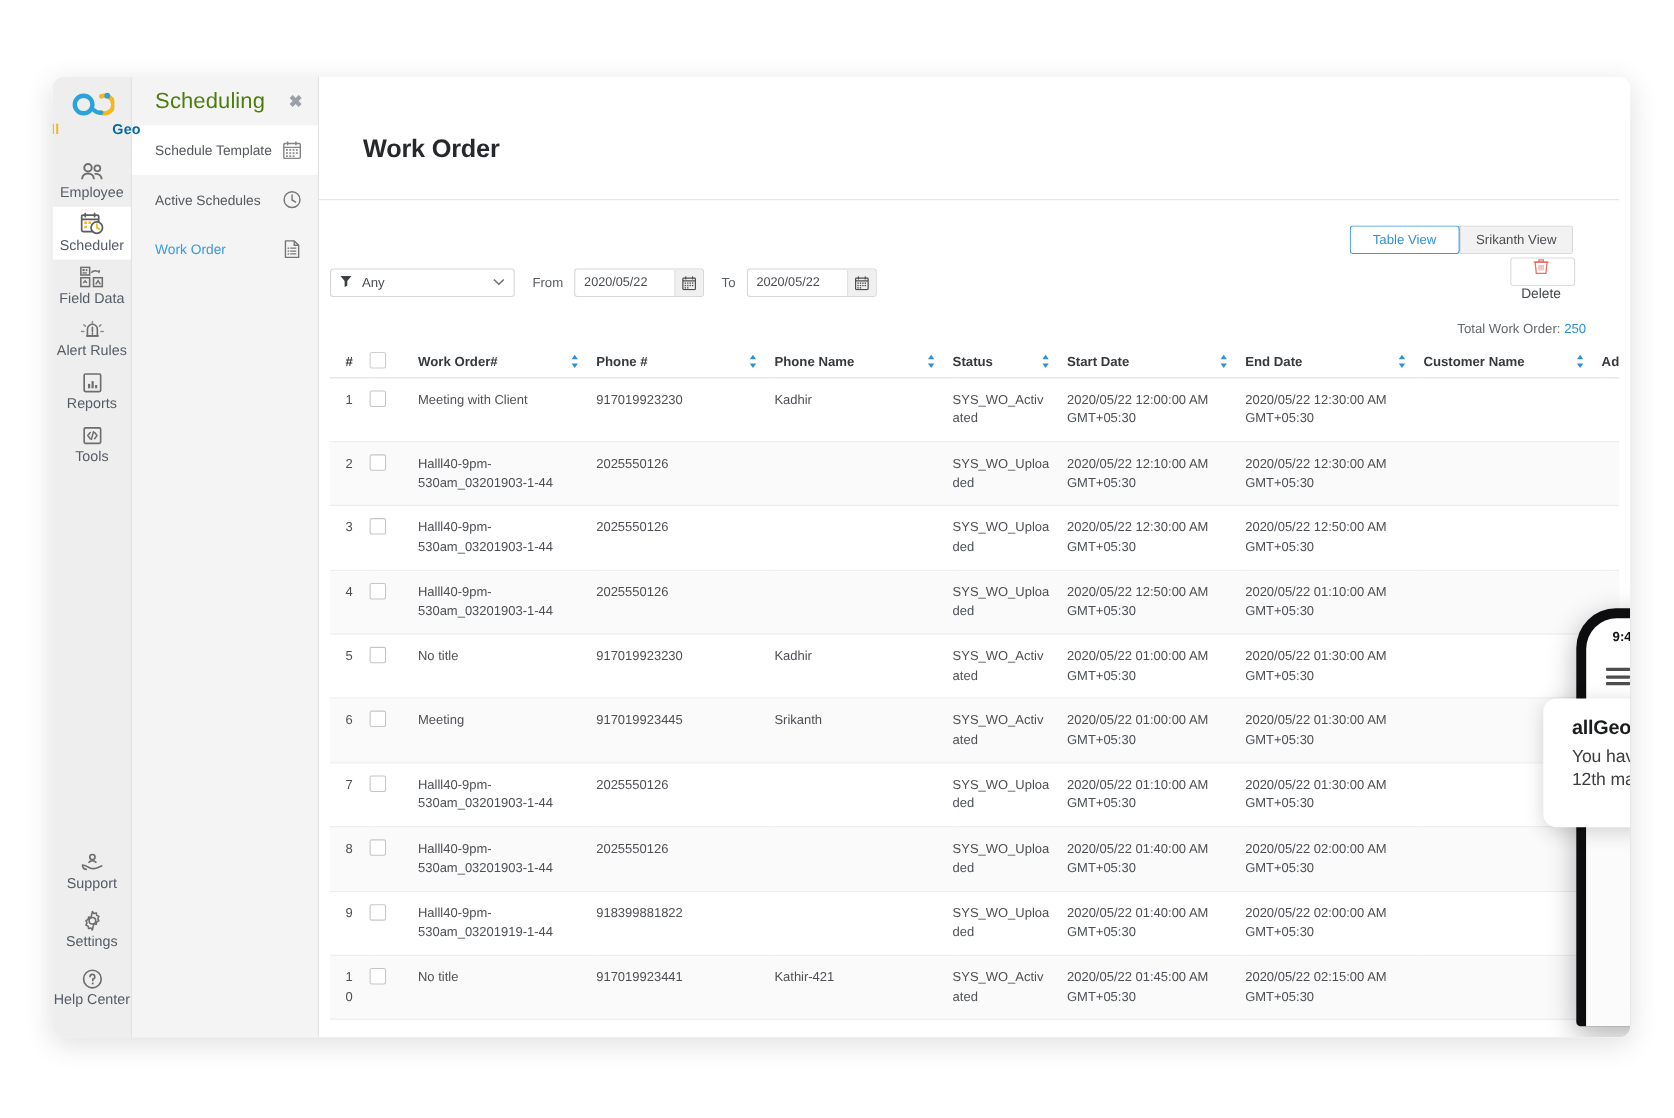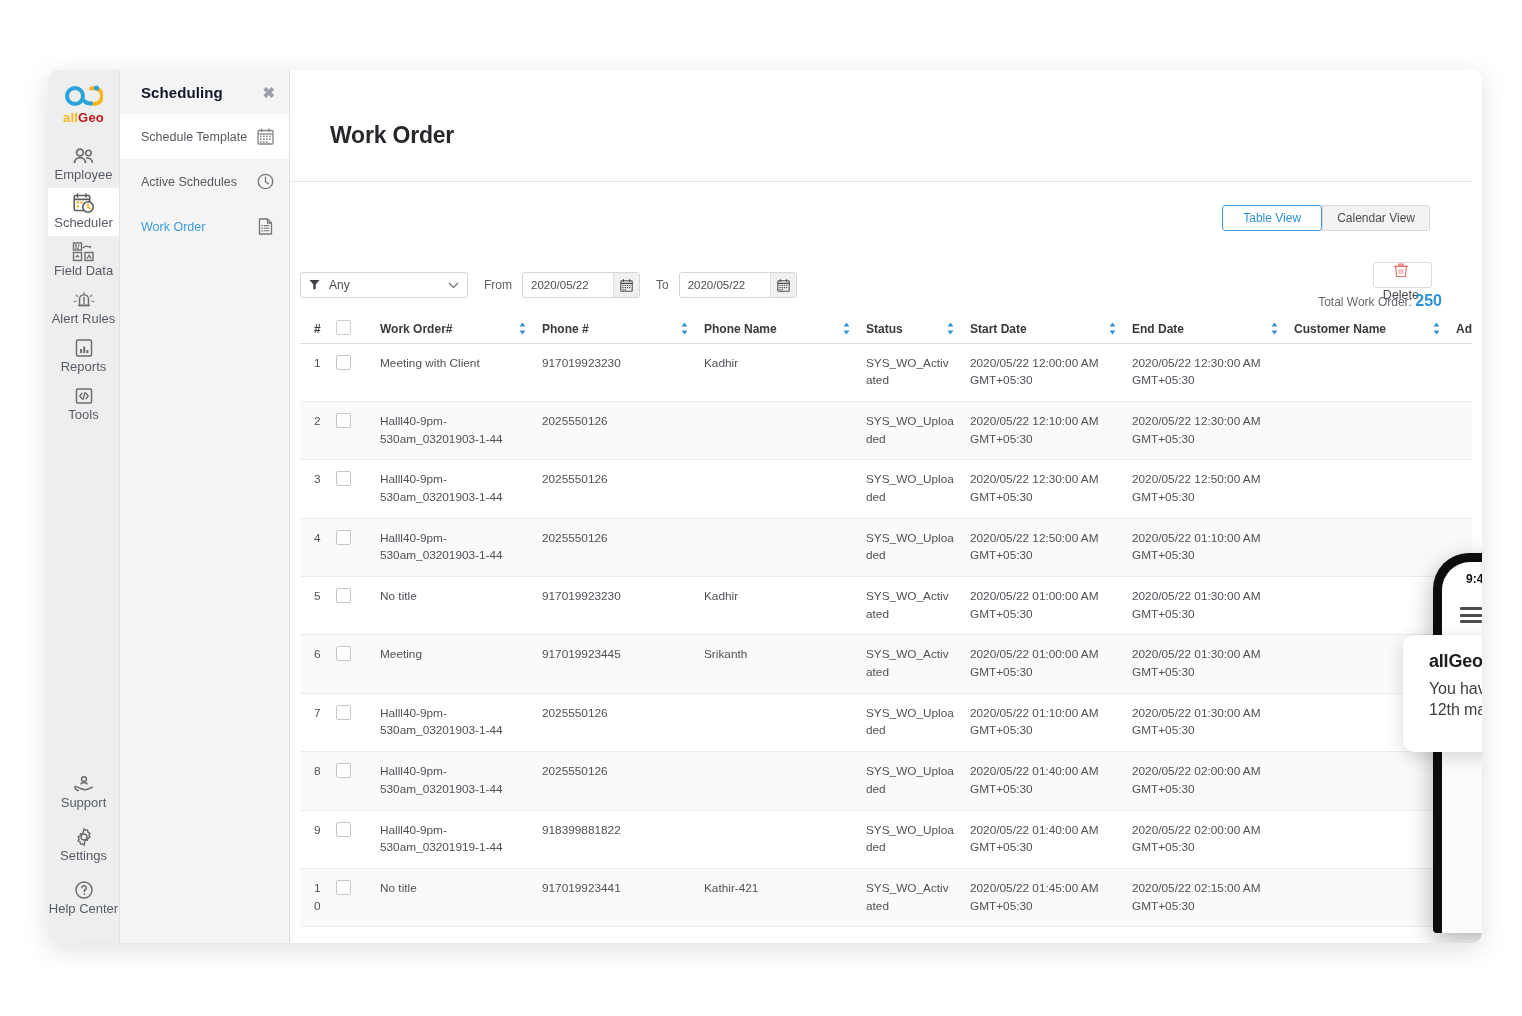--- a/index.html
+++ b/index.html
@@ -29,21 +29,21 @@
   }
   .brand {
     height: 58px; display: flex; align-items: center; justify-content: center;
     padding-top: 10px;
   }
   .brand-mark { text-align: center; line-height: 1; }
   .brand-text {
     font-size: 13px; font-weight: bold; letter-spacing: .2px; margin-top: 1px;
   }
   .brand-text .a { color: #f5b71d; }
-  .brand-text .b { color: #b91c1c; }
+  .brand-text .b { color: #0369a1; padding-left: 48px; }
 
   .rail-items { margin-top: 12px; }
   .rail-item {
     height: 48px;
     display: flex; flex-direction: column; align-items: center; justify-content: center;
     gap: 2px; cursor: pointer; padding: 4px 0;
   }
   .rail-item.active { background: #ffffff; }
   .rail-label {
     font-size: 13px; color: #555c66; line-height: 1.1; white-space: nowrap;
@@ -55,21 +55,21 @@
   
   .sub-panel {
     width: 170px; flex: 0 0 170px;
     background: #f4f4f4;
     border-right: 1px solid #e2e2e2;
   }
   .sub-head {
     height: 44px; display: flex; align-items: center;
     justify-content: space-between; padding: 0 14px 0 21px;
   }
-  .sub-title { font-size: 15px; font-weight: bold; color: #0f172a; letter-spacing: .1px; }
+  .sub-title { font-size: 20px; font-weight: normal; color: #4d7c0f; letter-spacing: .1px; }
   .sub-close { font-size: 15px; color: #9aa0a6; cursor: pointer; line-height: 1; font-weight: bold; }
   .sub-item {
     height: 45px; display: flex; align-items: center; justify-content: space-between;
     padding: 0 15px 0 21px; cursor: pointer;
   }
   .sub-item.white { background: #ffffff; }
   .sub-item-label { font-size: 12.5px; color: #55595f; }
   .sub-item.selected .sub-item-label { color: #3a9ade; }
   .sub-icn { width: 17px; height: 17px; opacity: .75; }
 
@@ -93,21 +93,21 @@
     height: 26px; min-width: 100px; padding: 0 14px;
     font-size: 12px; display: flex; align-items: center; justify-content: center;
     background: #f2f2f2; color: #4a4d52; border: 1px solid #d9d9d9; cursor: pointer;
   }
   .vt-btn.active {
     background: #ffffff; color: #2e91d8;
     border: 1px solid #3a9ade; border-radius: 3px; z-index: 2;
   }
 
   .filter-bar {
-    position: absolute; left: 10px; right: 10px; top: 192px; height: 46px;
+    position: absolute; left: 10px; right: 10px; top: 164px; height: 46px;
     display: flex; align-items: center; padding-left: 0px;
   }
   .filter-select {
     width: 168px; height: 26px; display: flex; align-items: center;
     border: 1px solid #d6d6d6; border-radius: 3px; background: #fff;
     font-size: 12px; color: #4a4d52; padding: 0 8px; cursor: pointer;
     justify-content: space-between;
   }
   .fs-left { display: flex; align-items: center; gap: 9px; }
   .filter-glyph { color: #3c3f44; font-size: 11px; }
@@ -125,21 +125,21 @@
   .delete-btn {
     position: absolute; right: 40px; top: 0;
     height: 26px; padding: 0 12px 0 9px; display: flex; align-items: center; gap: 7px;
     border: 1px solid #dcdcdc; border-radius: 3px; background: #fff;
     font-size: 12.5px; color: #44474c; cursor: pointer; flex-direction: column;
   }
   .total-line {
     position: absolute; right: 40px; top: 222px;
     font-size: 12px; color: #63676c;
   }
-  .total-num { color: #2e91d8; font-weight: bold; font-size: 16px; }
+  .total-num { color: #2e91d8; font-weight: normal; font-size: 12px; }
 
   
   .tbl-wrap {
     position: absolute; left: 10px; right: 10px; top: 245px; bottom: 10px;
     overflow: hidden;
   }
   table.wo { width: 1250px; border-collapse: collapse; table-layout: fixed; }
   table.wo thead th {
     height: 28px; font-size: 12px; font-weight: bold; color: #36393d;
     text-align: left; border-bottom: 1px solid #dedede; vertical-align: middle;
@@ -406,21 +406,21 @@
   </div>
 
   <div class="main">
 
     <div class="page-head">
       <div class="page-title">Work Order</div>
     </div>
 
     <div class="view-toggle">
       <div class="vt-btn active">Table View</div>
-      <div class="vt-btn">Calendar View</div>
+      <div class="vt-btn">Srikanth View</div>
     </div>
 
     <div class="filter-bar">
       <div class="filter-select">
         <span class="fs-left">
           <span class="filter-glyph">
             <svg width="11" height="11" viewBox="0 0 11 11">
                 <path d="M0.5 1h10l-3.8 4.4V9.8L4.3 10.8V5.4z" fill="#3c3f44"></path>
               </svg>
           </span>

